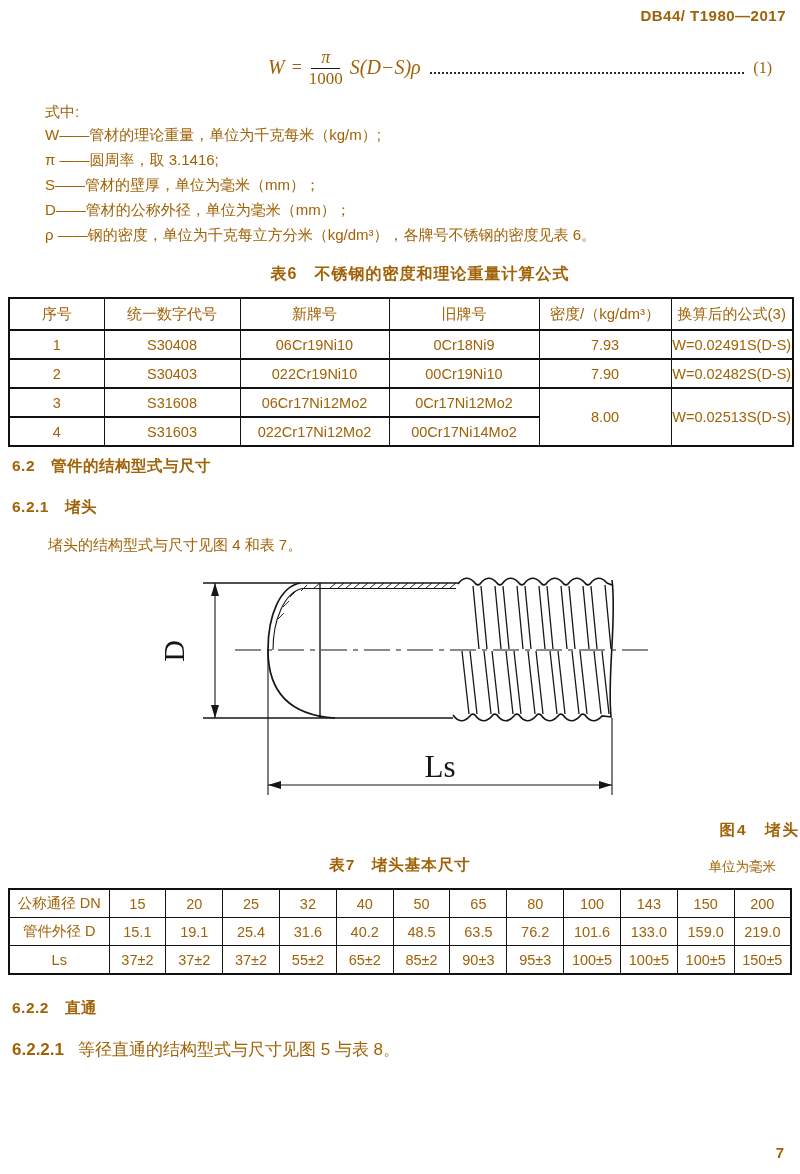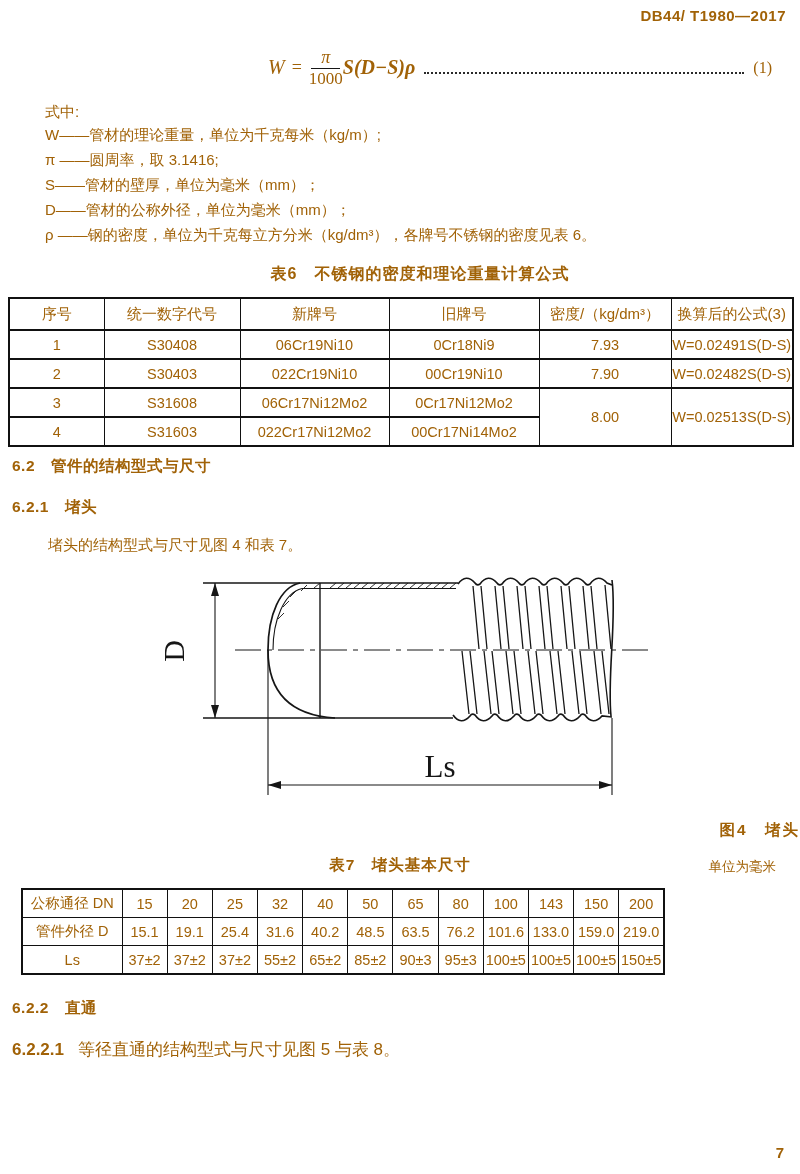--- a/index.html
+++ b/index.html
@@ -14,21 +14,21 @@
   .doc-code{top:7px;right:14px;font-size:15px;font-weight:bold;letter-spacing:.5px;}
   
   .formula-row{top:48px;left:268px;right:28px;display:flex;align-items:center;}
   .serif{font-family:"Liberation Serif",serif;}
   .serif-i{font-family:"Liberation Serif",serif;font-style:italic;}
   .f-lhs{font-size:20px;}
   .f-eq{font-size:18px;margin:0 7px;}
   .fraction{display:inline-flex;flex-direction:column;align-items:center;line-height:1.05;}
   .fraction .num{font-size:18px;padding:0 10px 1px 10px;border-bottom:1.6px solid #161616;}
   .fraction .den{font-size:17px;padding-top:1px;}
-  .f-rhs{font-size:20px;font-weight:bold;}
+  .f-rhs{font-size:20px;margin-left:7px;}
   .leader{flex:1;border-bottom:2.2px dotted #2a2a2a;margin:0 9px;transform:translateY(5px);}
   .f-no{font-size:16px;}
   
   .defs{top:103px;left:45px;right:20px;font-size:15px;}
   .def-intro{height:23px;}
   .def-item{height:25px;}
   
   .t6-title{top:264px;left:0;width:100%;text-align:center;font-size:16px;font-weight:bold;letter-spacing:1px;padding-left:20px;}
   table{border-collapse:collapse;table-layout:fixed;border-radius:21px;}
   .t6{top:297px;left:8px;width:784px;border:2.4px solid #111;}
@@ -44,21 +44,21 @@
   .s62{top:456px;left:12px;}
   .s621{top:497px;left:12px;}
   .s621-body{top:536px;left:48px;font-size:15px;}
   
   .fig{top:565px;left:140px;width:520px;height:250px;}
   .fig-caption{top:820px;left:0;width:100%;text-align:right;font-size:15.5px;font-weight:bold;letter-spacing:2px;}
   
   .t7-line{top:855px;left:0;width:100%;height:20px;}
   .t7-title{position:absolute;left:0;width:100%;text-align:center;font-size:15.5px;font-weight:bold;letter-spacing:1px;}
   .t7-unit{position:absolute;right:24px;top:3px;font-size:13.5px;}
-  .t7{top:888px;left:8px;width:644px;border:2.2px solid #111;margin-left:13px;}
+  .t7{top:888px;left:8px;width:784px;border:2.2px solid #111;}
   .t7 th,.t7 td{
     border:1px solid #111;border-top:1.6px solid #111;border-bottom:1.6px solid #111;
     text-align:center;vertical-align:middle;font-size:14.5px;font-weight:normal;padding:0;height:27px;
   }
   .s622{top:998px;left:12px;}
   .s6221{top:1038px;left:12px;font-size:17px;}
   .s6221 .num{font-weight:bold;margin-right:14px;}
   .page-num{top:1144px;right:16px;font-size:15px;font-weight:600;}
   svg .ln{stroke:#161616;fill:none;}
 </style>

